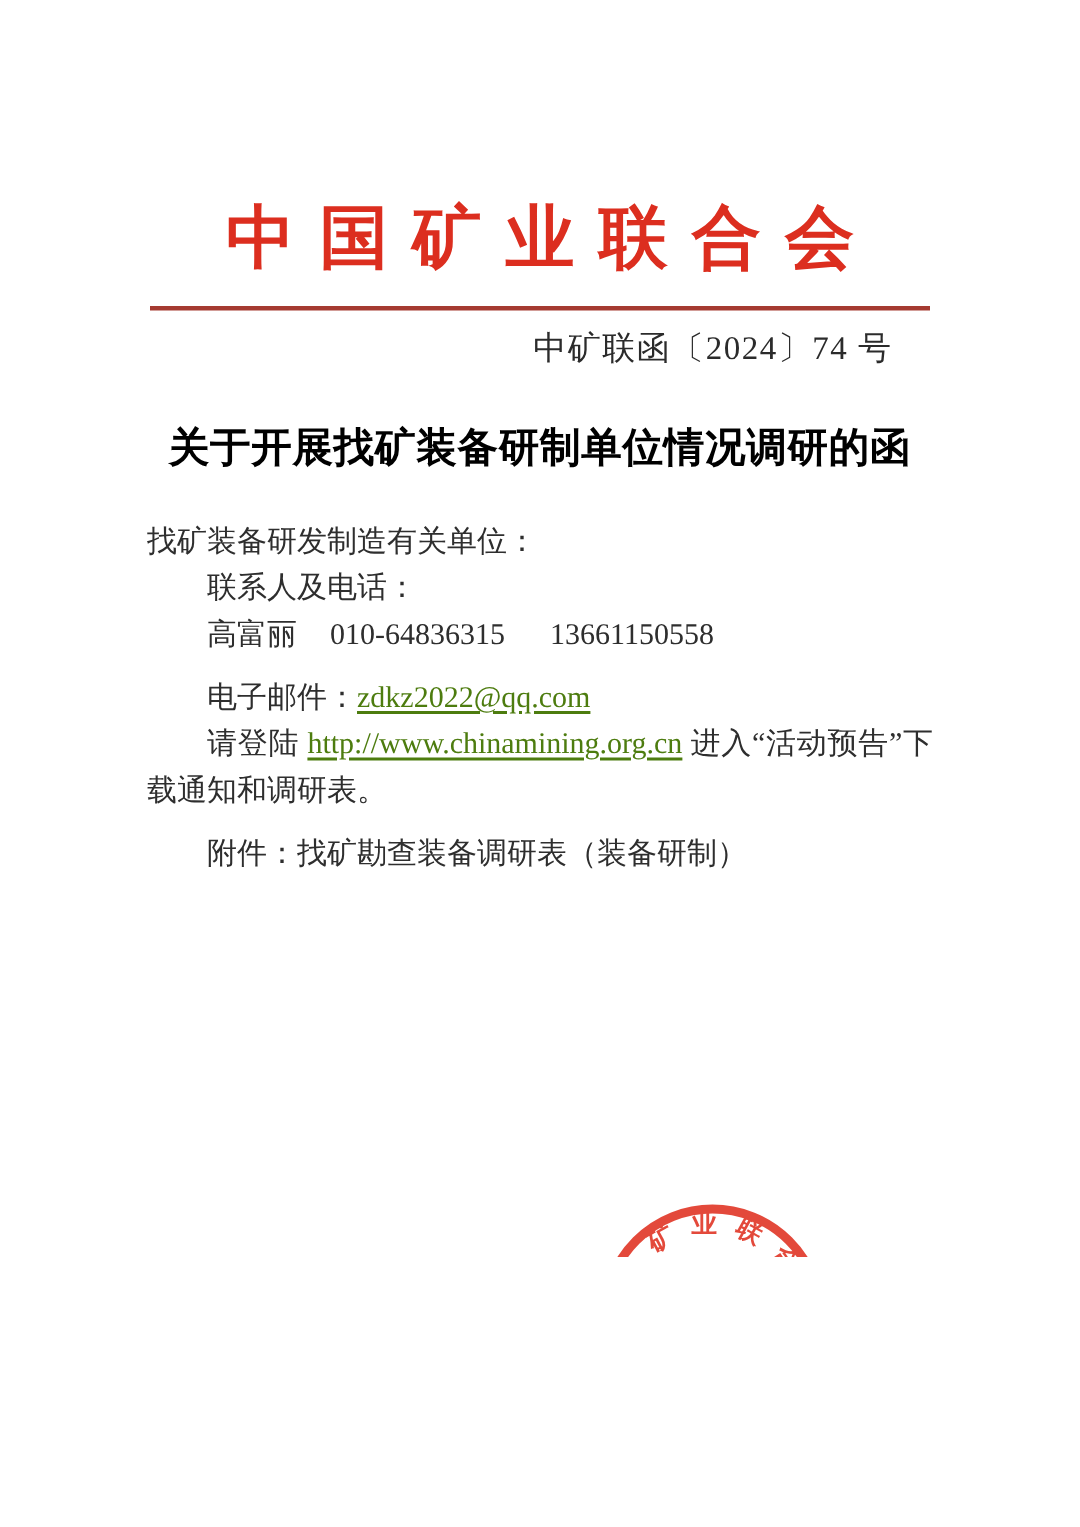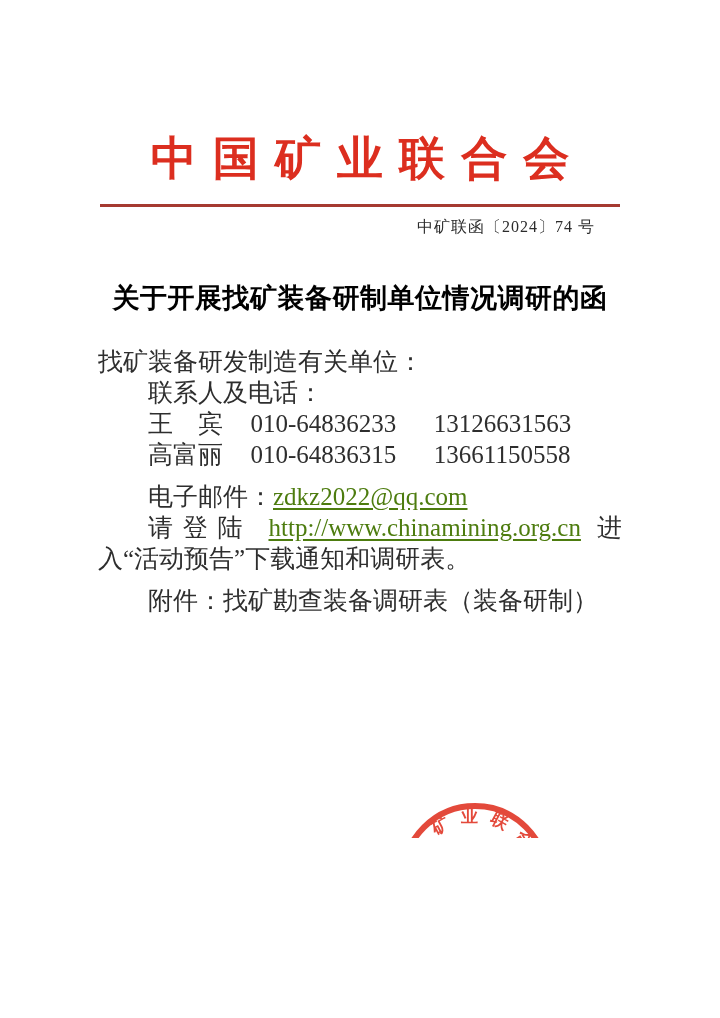--- a/index.html
+++ b/index.html
@@ -15,31 +15,31 @@
     font-size:46px; line-height:1.25; font-weight:600;
     letter-spacing:0.35em; text-indent:0.35em;
     white-space:nowrap;
   }
   .red-line {
     position:absolute; top:204px; left:100px; width:520px; height:3px;
     background:#a53a31;
   }
   .doc-number {
     position:absolute; top:217px; left:0; right:125px;
-    text-align:right; font-size:16px; color:#2b2b2b;
+    text-align:right; font-size:22px; color:#2b2b2b;
     letter-spacing:1px;
   }
   .doc-title {
     position:absolute; top:280px; left:0; right:0;
     text-align:center; font-size:27px; font-weight:700; color:#000000;
     letter-spacing:0.5px;
   }
   .main-text {
     position:absolute; top:346px; left:98px; width:524px;
-    font-size:25px; line-height:31px; color:#2e2e2e;
+    font-size:20px; line-height:31px; color:#2e2e2e;
     text-align:justify;
   }
   .main-text p { margin:0; }
   .indent { text-indent:2em; }
   .contact-row { padding-left:2em; }
   .contact-row .c-name   { margin-right:1.1em; }
   .contact-row .c-phone  { margin-right:1.5em; }
   .gap-sm { height:11px; }
   .ulink {
     color:#4d7c0f; text-decoration:underline; text-underline-offset:3px;
@@ -71,23 +71,20 @@
 
   <div class="doc-title">关于开展找矿装备研制单位情况调研的函</div>
 
   <div class="main-text">
 
     <p>找矿装备研发制造有关单位：</p>
 
 
     <p class="indent">联系人及电话：</p>
 
-    <p class="contact-row">
-      <span class="c-name">王　宾</span><span class="c-phone">010-64836233</span><span class="c-mobile">13126631563</span>
-    </p>
 
     <p class="contact-row">
       <span class="c-name">高富丽</span><span class="c-phone">010-64836315</span><span class="c-mobile">13661150558</span>
     </p>
 
     <div class="gap-sm"></div>
 
     <p class="indent">
       <span>电子邮件：</span><span class="ulink">zdkz2022@qq.com</span>
     </p>

